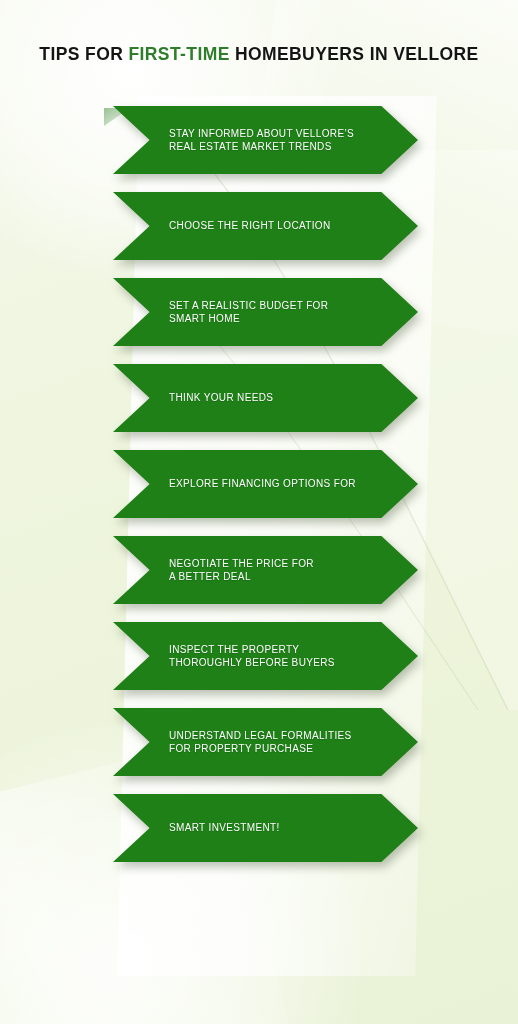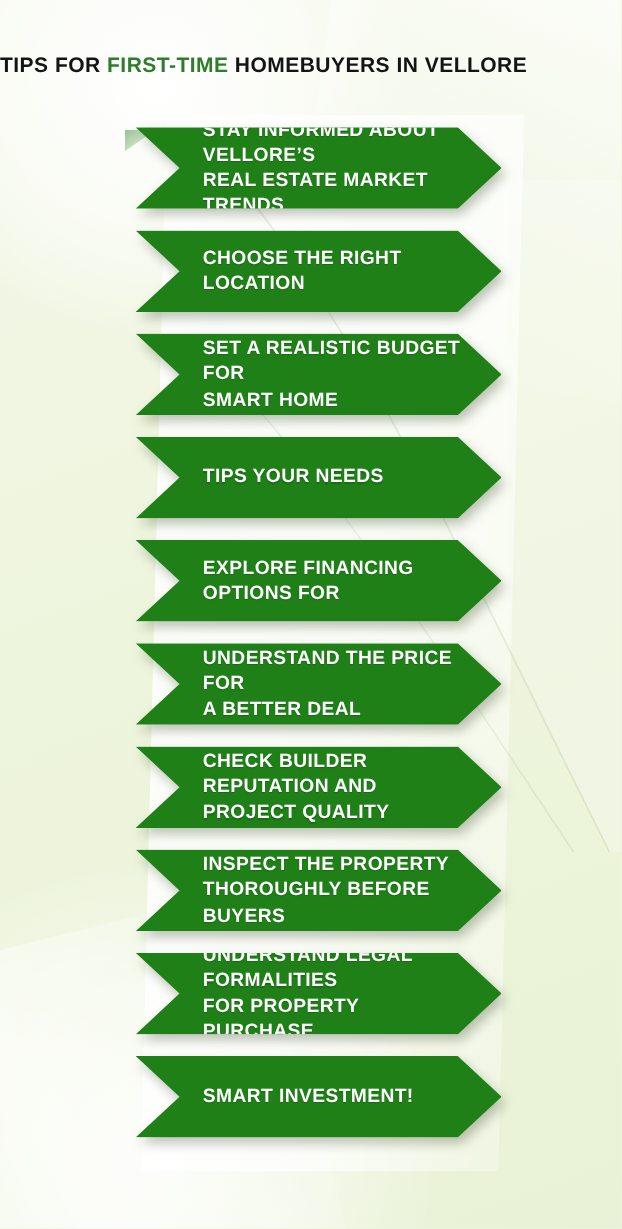--- a/index.html
+++ b/index.html
@@ -78,21 +78,21 @@
     background: linear-gradient(135deg, rgba(35,123,26,0.85), rgba(35,123,26,0));
     clip-path: polygon(0 0, 100% 0, 0 100%);
     opacity: 0.55;
   }
 
   
   .title {
     position: absolute;
     left: 0; top: 44px;
     width: 518px;
-    text-align: left;
+    text-align: center;
     font-size: 17.5px;
     font-weight: bold;
     letter-spacing: 0.4px;
     color: #141414;
     white-space: nowrap;
   }
   .title .accent { color: #2e7d2b; }
 
   
   .banner-stack {
@@ -119,22 +119,22 @@
     position: relative;
     width: 305px;
     margin-left: 113px;
     margin-bottom: 18px;
     filter: drop-shadow(3px 5px 5px rgba(60,75,45,0.34));
   }
   .banner-wrap:last-child { margin-bottom: 0; }
 
   .banner-label {
     color: #ffffff;
-    font-size: 16px;
-    font-weight: bold;
+    font-size: 10px;
+    font-weight: normal;
     line-height: 1.32;
     letter-spacing: 0.35px;
     text-shadow: 0 1px 1px rgba(0,0,0,0.18);
   }
   .banner-label .l2 { display: block; }
 
   
 </style>
 </head>
 <body>
@@ -186,50 +186,42 @@
         <div class="banner-label">
           <span>SET A REALISTIC BUDGET FOR</span>
           <span class="l2">SMART HOME</span>
         </div>
       </div>
     </div>
 
     <div class="banner-wrap">
       <div class="banner">
         <div class="banner-label">
-          <span class="l2">TIPS YOUR NEEDS</span>
+          <span class="l2">THINK YOUR NEEDS</span>
         </div>
       </div>
     </div>
 
     <div class="banner-wrap">
       <div class="banner">
         <div class="banner-label">
           <span>EXPLORE FINANCING OPTIONS FOR</span>
         </div>
       </div>
     </div>
 
     <div class="banner-wrap">
       <div class="banner">
         <div class="banner-label">
-          <span>UNDERSTAND THE PRICE FOR</span>
+          <span>NEGOTIATE THE PRICE FOR</span>
           <span class="l2">A BETTER DEAL</span>
         </div>
       </div>
     </div>
 
-    <div class="banner-wrap">
-      <div class="banner">
-        <div class="banner-label">
-          <span>CHECK BUILDER REPUTATION AND</span>
-          <span class="l2">PROJECT QUALITY</span>
-        </div>
-      </div>
-    </div>
 
     <div class="banner-wrap">
       <div class="banner">
         <div class="banner-label">
           <span>INSPECT THE PROPERTY</span>
           <span class="l2">THOROUGHLY BEFORE BUYERS</span>
         </div>
       </div>
     </div>
 

